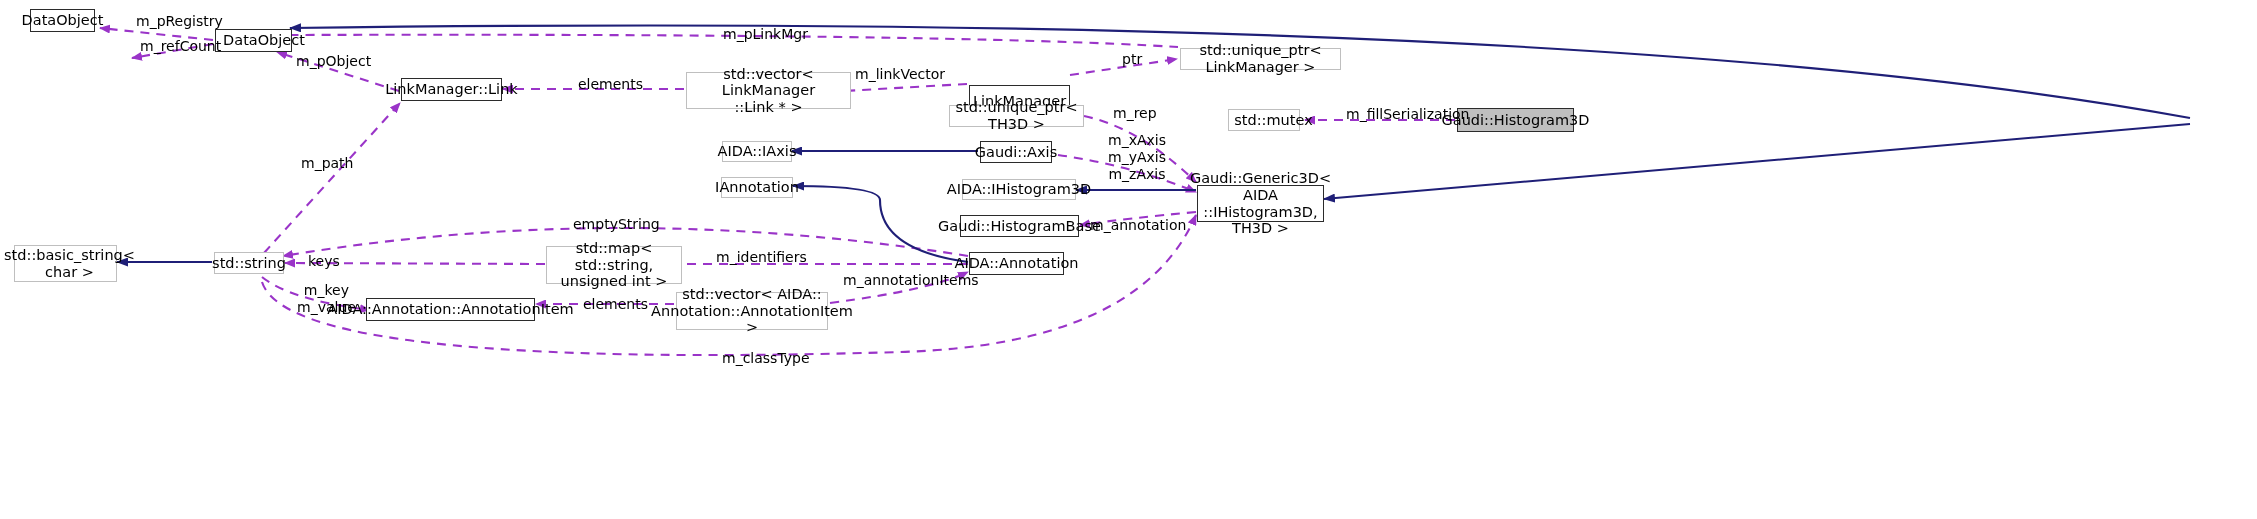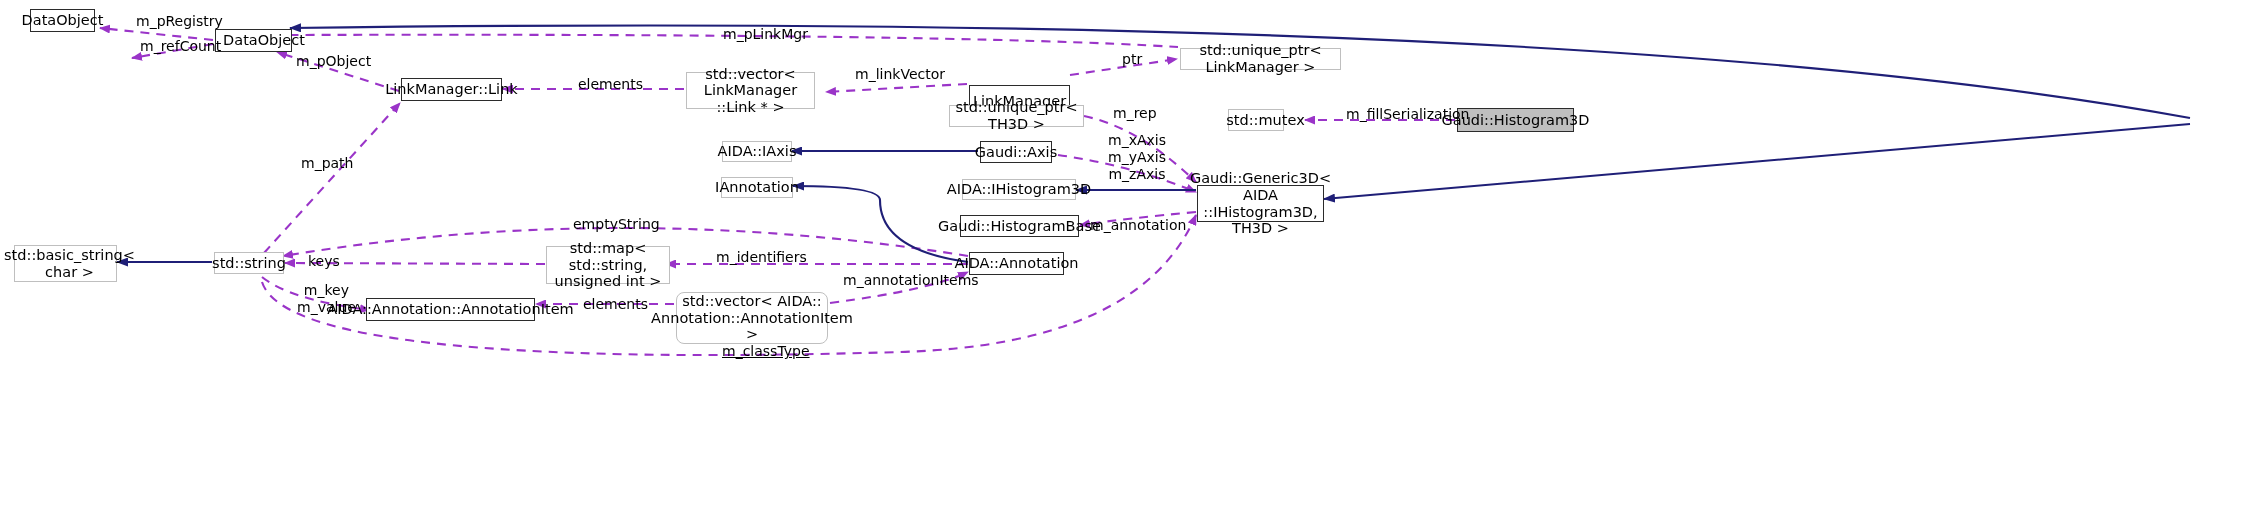--- a/index.html
+++ b/index.html
@@ -104,30 +104,30 @@
     </g>
   </svg>
 
   <div class="node solid" style="left:30px; top:9px; width:65px; height:23px;">DataObject</div>
 
 
   <div class="node solid" style="left:215px; top:29px; width:77px; height:23px;padding-left:25px;">DataObject</div>
 
   <div class="node solid" style="left:401px; top:78px; width:101px; height:23px;">LinkManager::Link</div>
 
-  <div class="node" style="left:686px; top:72px; width:129px; height:37px;">std::vector&lt; LinkManager
+  <div class="node" style="left:686px; top:72px; width:165px; height:37px;">std::vector&lt; LinkManager
 ::Link * &gt;</div>
 
   <div class="node solid" style="left:969px; top:85px; width:101px; height:32px;">LinkManager</div>
 
   <div class="node" style="left:1180px; top:48px; width:161px; height:22px;">std::unique_ptr&lt; LinkManager &gt;</div>
 
   <div class="node" style="left:949px; top:105px; width:135px; height:22px;">std::unique_ptr&lt; TH3D &gt;</div>
 
-  <div class="node" style="left:1228px; top:109px; width:56px; height:22px;padding-left:23px;">std::mutex</div>
+  <div class="node" style="left:1228px; top:109px; width:72px; height:22px;padding-left:23px;">std::mutex</div>
 
   <div class="node focus" style="left:1457px; top:108px; width:117px; height:24px;">Gaudi::Histogram3D</div>
 
   <div class="node" style="left:722px; top:141px; width:70px; height:21px;">AIDA::IAxis</div>
 
   <div class="node solid" style="left:980px; top:141px; width:72px; height:22px;">Gaudi::Axis</div>
 
   <div class="node" style="left:721px; top:177px; width:72px; height:21px;">IAnnotation</div>
 
   <div class="node" style="left:962px; top:179px; width:114px; height:21px;">AIDA::IHistogram3D</div>
@@ -135,28 +135,28 @@
   <div class="node solid" style="left:1197px; top:185px; width:127px; height:37px;">Gaudi::Generic3D&lt; AIDA
 ::IHistogram3D, TH3D &gt;</div>
 
   <div class="node solid" style="left:960px; top:215px; width:119px; height:22px;">Gaudi::HistogramBase</div>
 
   <div class="node" style="left:14px; top:245px; width:103px; height:37px;padding-left:12px;">std::basic_string&lt;
 char &gt;</div>
 
   <div class="node" style="left:214px; top:252px; width:70px; height:22px;">std::string</div>
 
-  <div class="node" style="left:546px; top:246px; width:124px; height:38px;">std::map&lt; std::string,
+  <div class="node" style="left:546px; top:246px; width:136px; height:38px;">std::map&lt; std::string,
 unsigned int &gt;</div>
 
   <div class="node solid" style="left:969px; top:252px; width:95px; height:23px;">AIDA::Annotation</div>
 
   <div class="node solid" style="left:366px; top:298px; width:169px; height:23px;">AIDA::Annotation::AnnotationItem</div>
 
-  <div class="node" style="left:676px; top:292px; width:152px; height:52px;border-radius:8px;">std::vector&lt; AIDA::
+  <div class="node" style="left:676px; top:292px; width:152px; height:38px;">std::vector&lt; AIDA::
 Annotation::AnnotationItem &gt;</div>
 
   <div class="elabel" style="left:136px; top:13px;">m_pRegistry</div>
 
   <div class="elabel" style="left:140px; top:38px;">m_refCount</div>
 
   <div class="elabel" style="left:296px; top:53px;">m_pObject</div>
 
   <div class="elabel" style="left:578px; top:76px;">elements</div>
 
@@ -184,15 +184,15 @@
 
   <div class="elabel" style="left:1090px; top:217px;">m_annotation</div>
 
   <div class="elabel" style="left:843px; top:272px;text-align:center;">m_annotationItems</div>
 
   <div class="elabel" style="left:297px; top:282px;">m_key
 m_value</div>
 
   <div class="elabel" style="left:583px; top:296px;">elements</div>
 
-  <div class="elabel" style="left:722px; top:343px;text-decoration:underline;">m_classType</div>
+  <div class="elabel" style="left:722px; top:350px;">m_classType</div>
 
 </div>
 
 </body></html>

